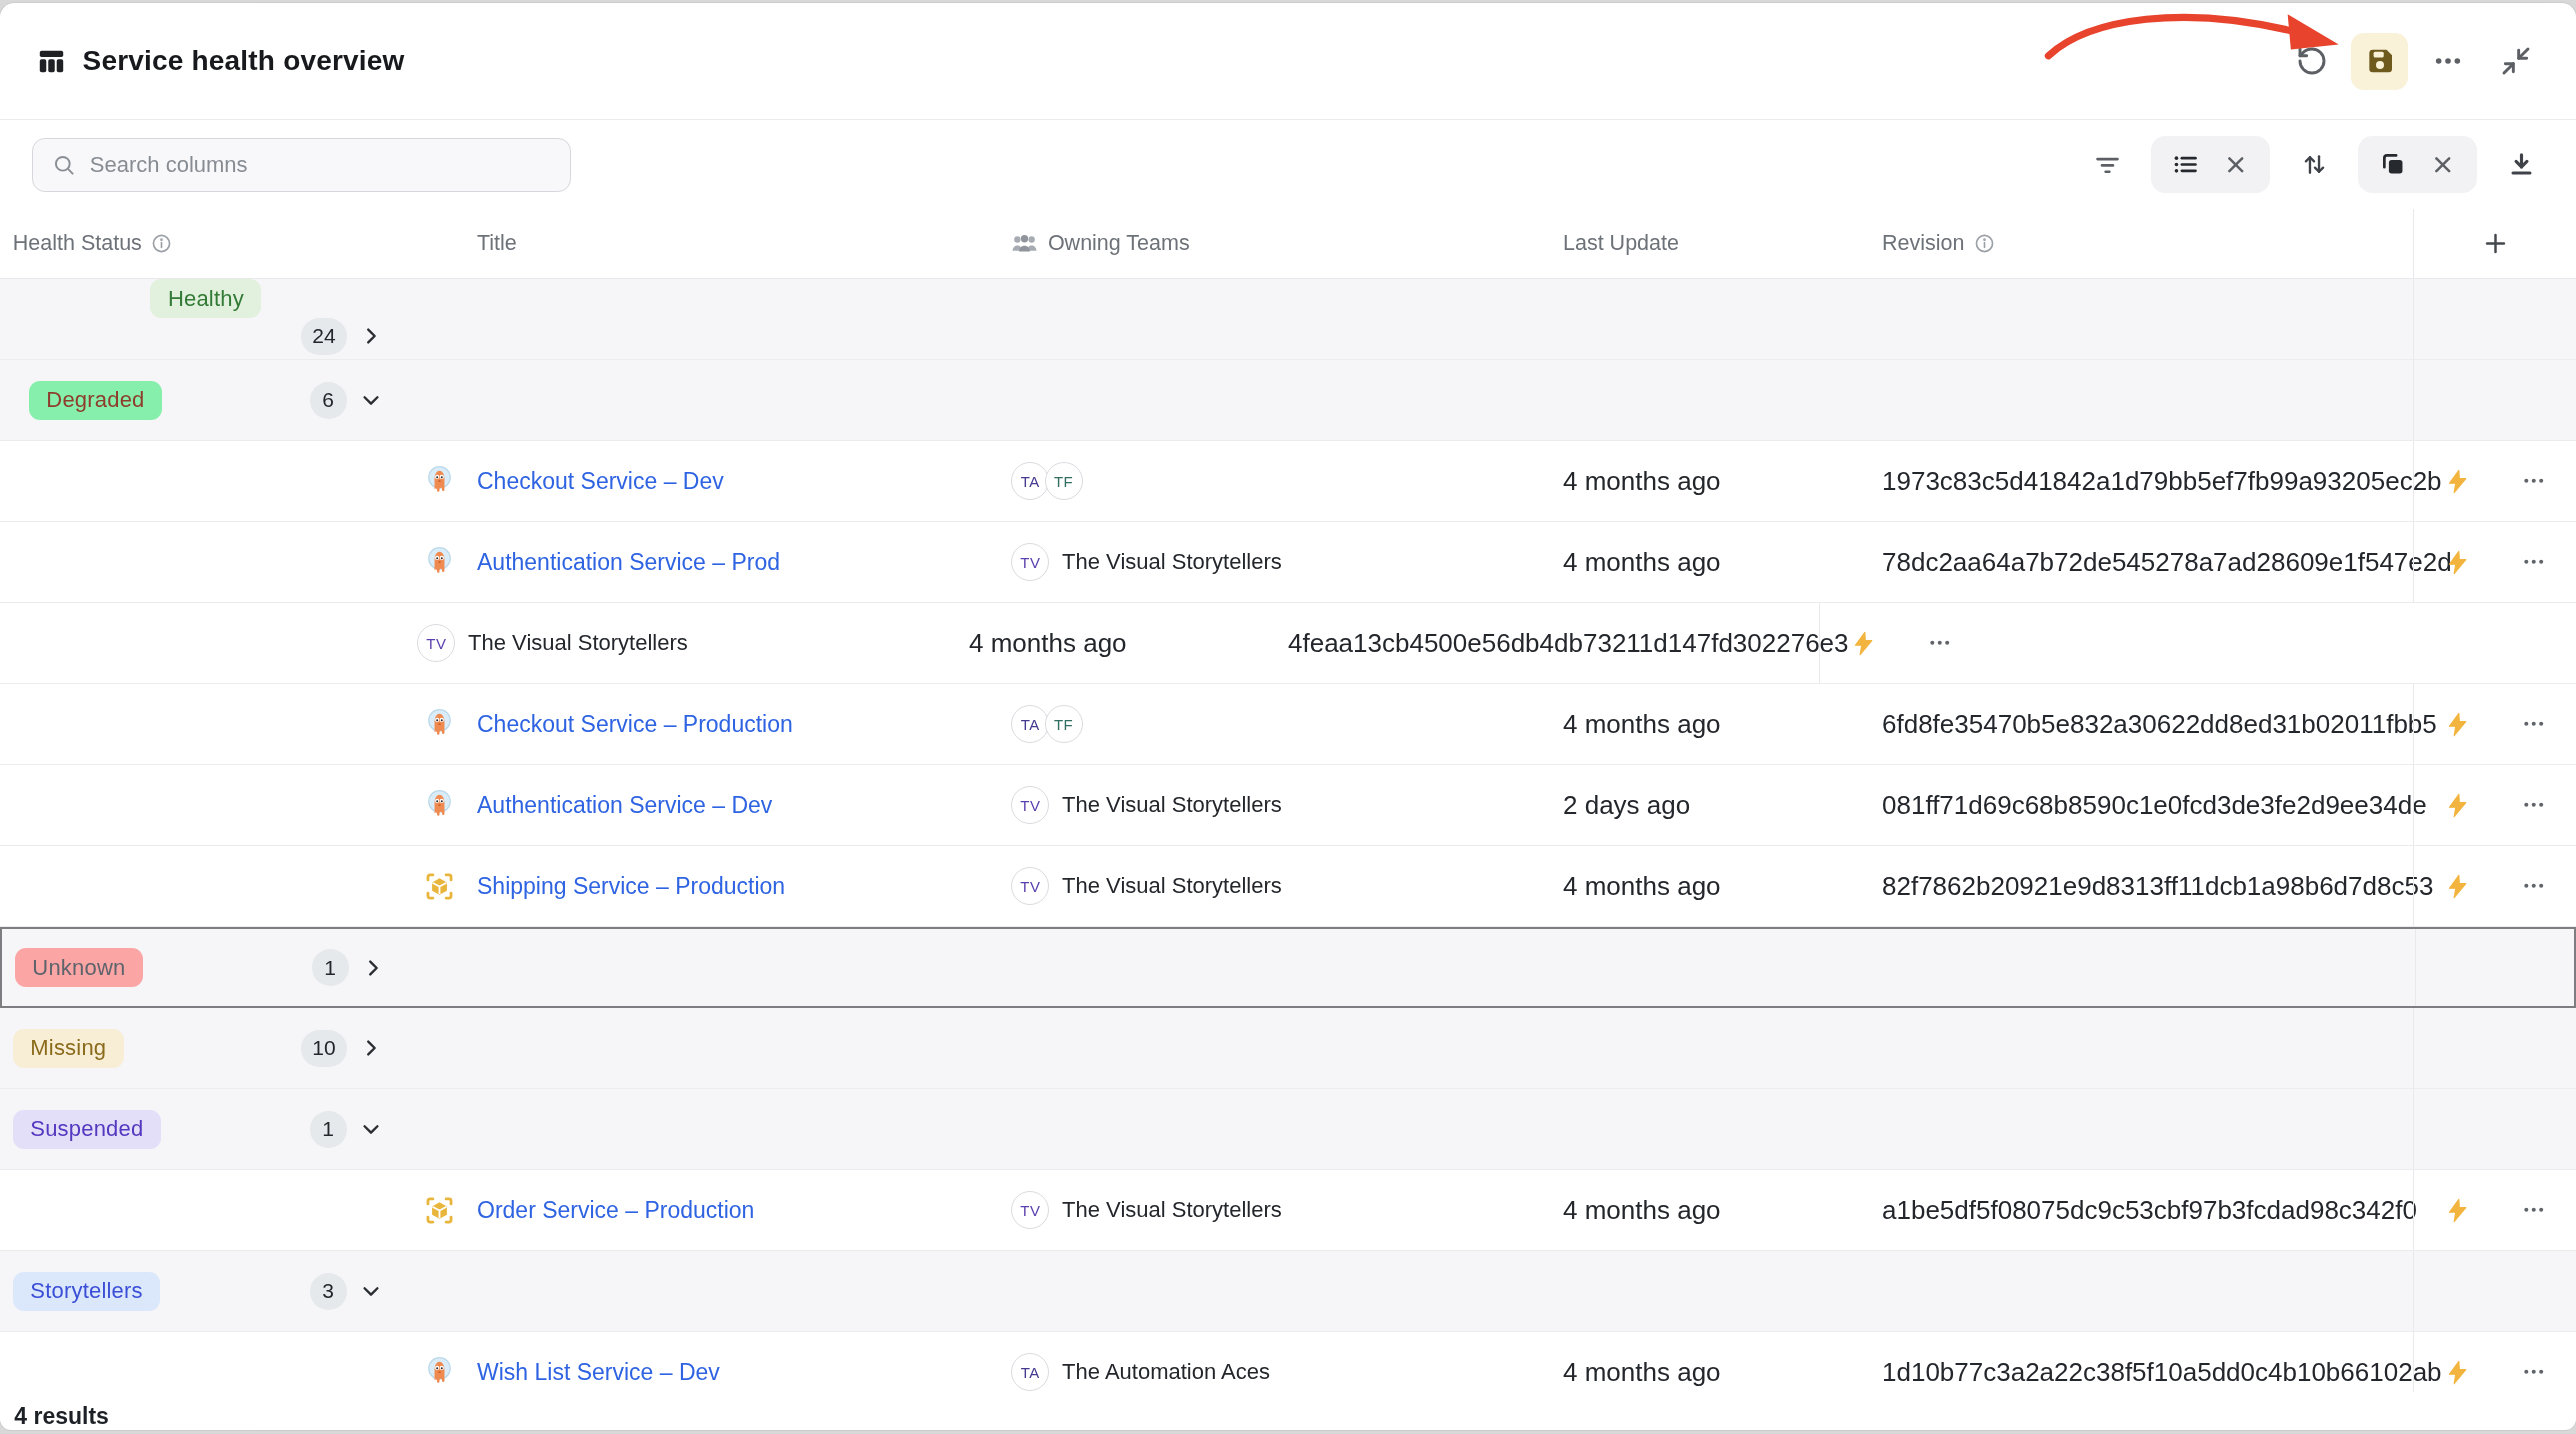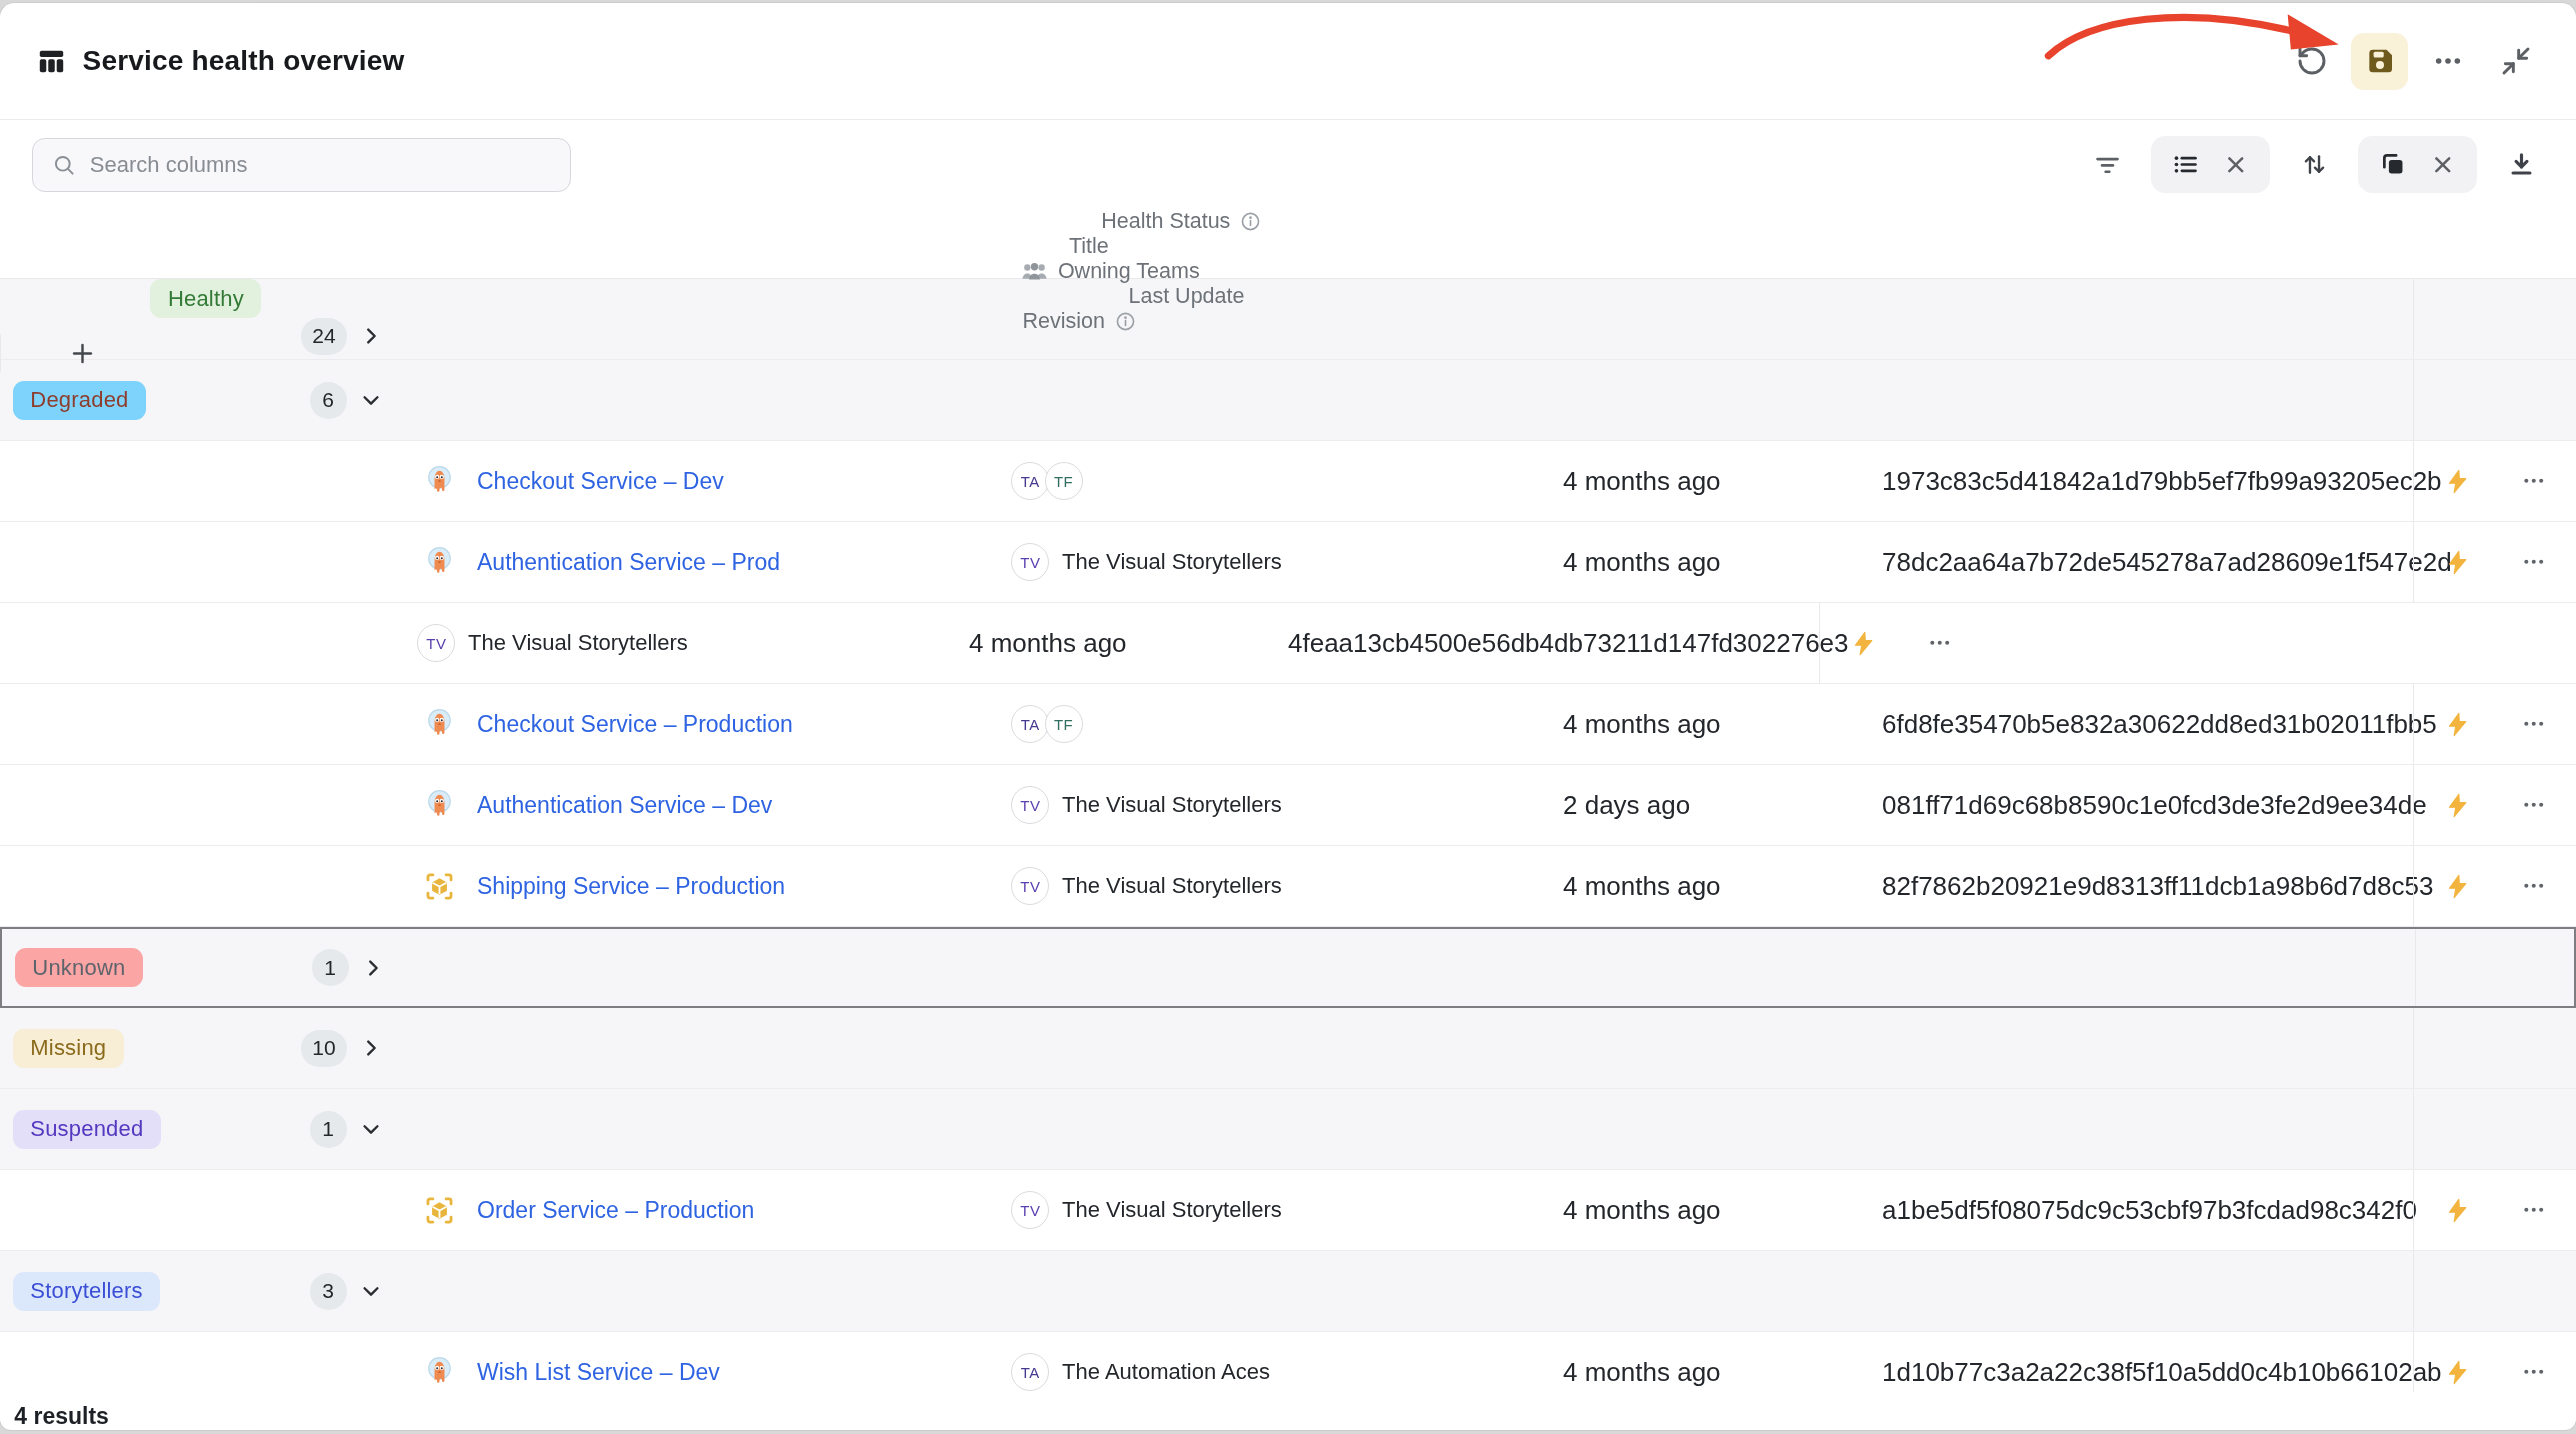--- a/index.html
+++ b/index.html
@@ -65,21 +65,21 @@
   .tb-pill {
     display: flex; align-items: center; gap: 4.8px;
     background: #f2f2f5; border-radius: 14.3px; padding: 4px 11px; height: 57px;
   }
 
   
   .table-viewport { height: 1183px; flex: none; overflow: hidden; }
   .thead {
     height: 70px; display: flex; align-items: center;
     border-bottom: 0.8px solid #e9e9eb;
-    color: #6d7278; font-size: 21.5px; flex-direction: column;
+    color: #6d7278; font-size: 21.5px;
   }
   .cell { flex: none; display: flex; align-items: center; }
   .col-health   { width: 399px; padding-left: 12.8px; }
   .col-title    { width: 594px; padding-left: 24px; }
   .col-teams    { width: 570px; padding-left: 18.3px; }
   .col-update   { width: 319px; }
   .col-revision { width: 531px; }
   .col-actions  { width: 164px; border-left: 0.8px solid #e9e9eb; align-self: stretch;
                   display: flex; align-items: center; justify-content: center; gap: 38px; }
   .thead .col-title { padding-left: 78px; }
@@ -315,21 +315,21 @@
       </span>
     </div>
     <div class="cell col-title"></div>
     <div class="cell col-teams"></div>
     <div class="cell col-update"></div>
     <div class="cell col-revision"></div>
     <div class="cell col-actions"></div>
   </div>
         <div class="trow group">
     <div class="cell col-health" style="align-self:stretch;">
-      <span class="status-badge" style="background: #7dd3fc; color: rgb(142, 60, 44);">Degraded</span>
+      <span class="status-badge" style="background: #86efac; color: rgb(142, 60, 44); margin-left: 16px;">Degraded</span>
       <span class="group-right">
         <span class="count-badge">6</span>
 
         <svg class="chev chev-down" width="22" height="22" viewBox="0 0 24 24" fill="none" stroke="#2a2d31" stroke-width="2.6" stroke-linecap="round" stroke-linejoin="round" style="display: block;">
           <polyline points="5 9 12 16 19 9"></polyline>
         </svg>
       </span>
     </div>
     <div class="cell col-title"></div>
     <div class="cell col-teams"></div>

